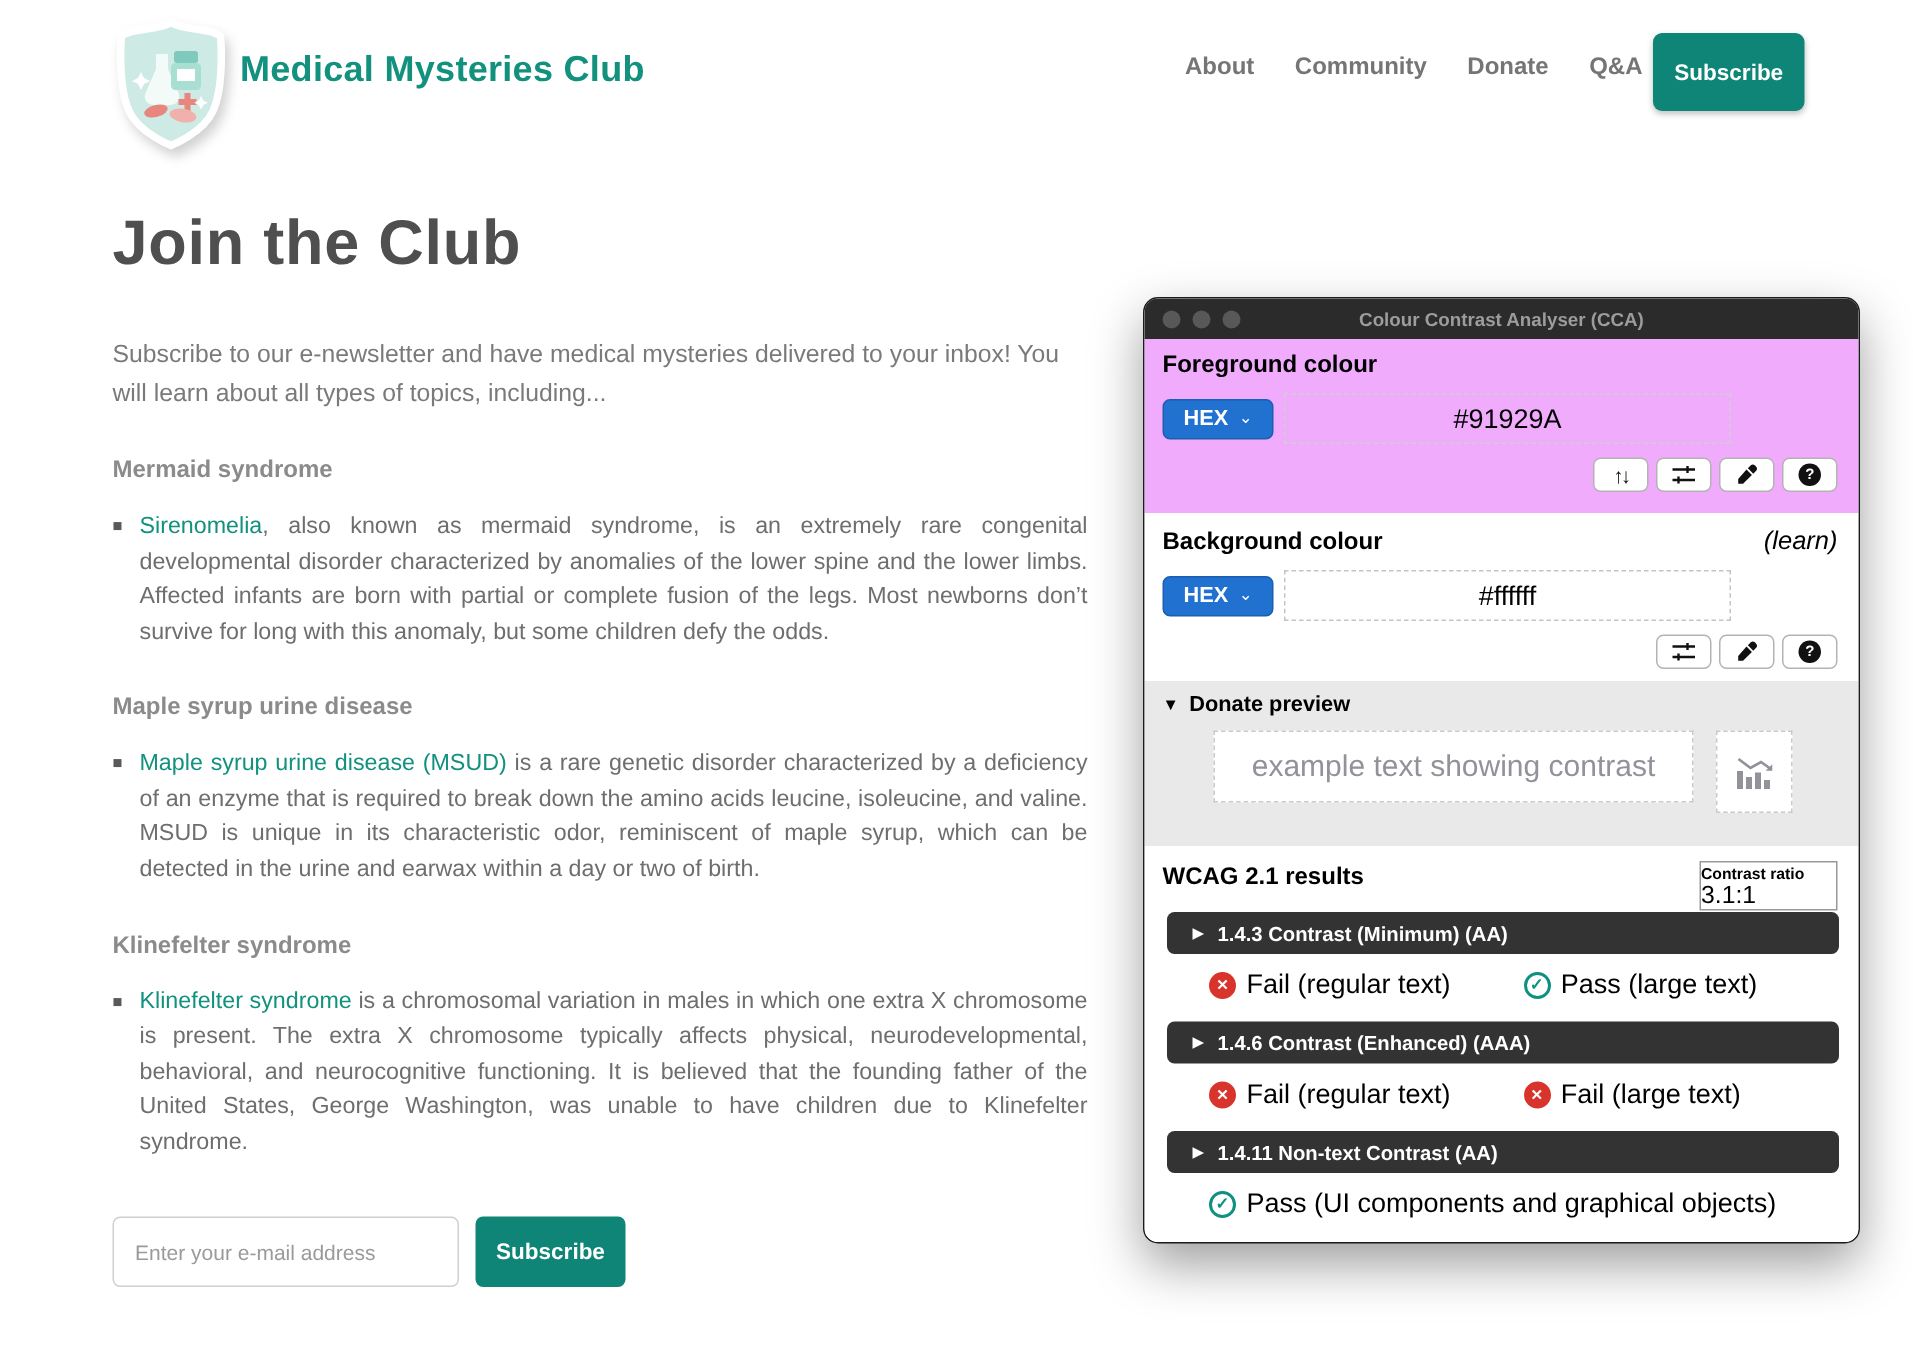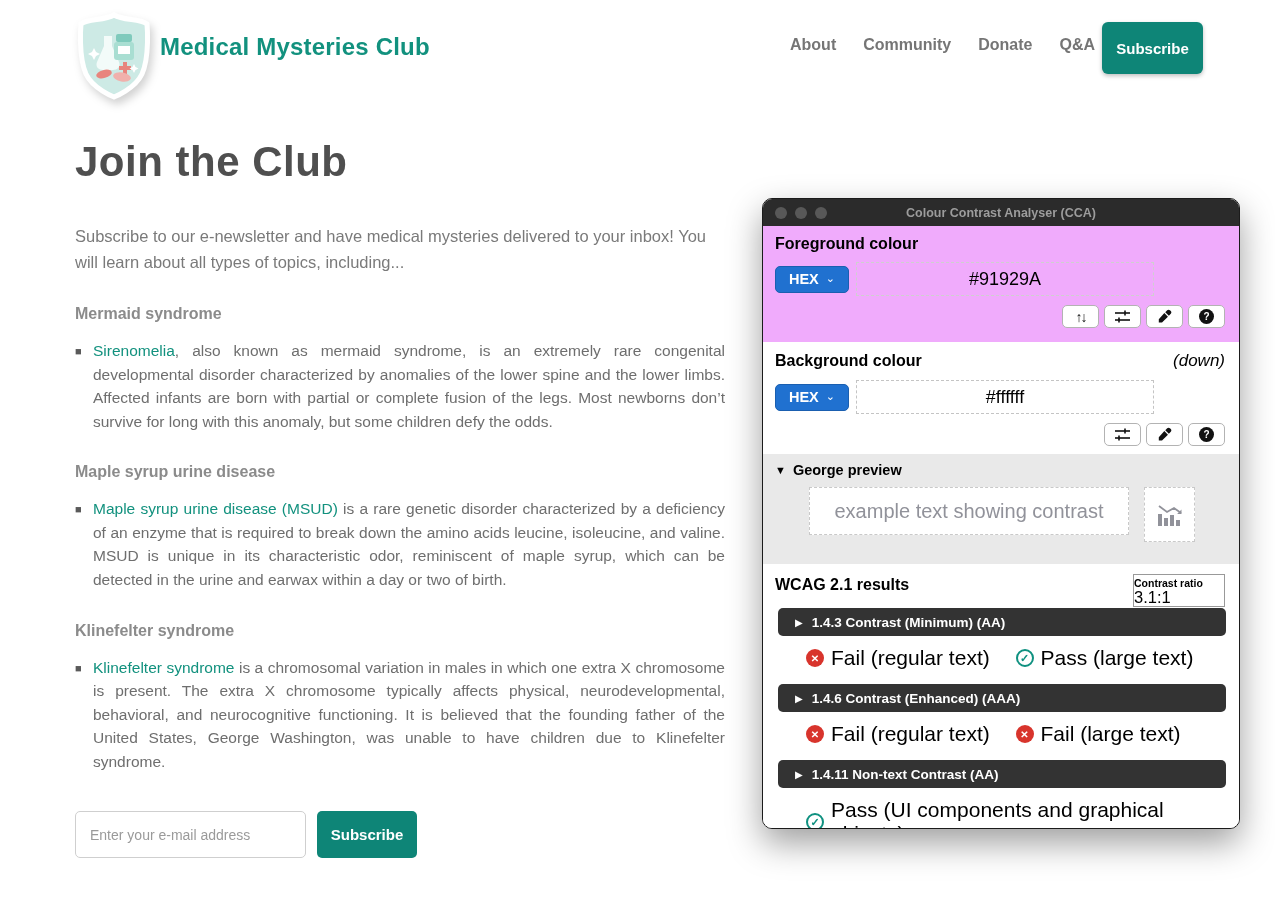--- a/index.html
+++ b/index.html
@@ -125,21 +125,21 @@
   .ratio-label { font-size:10.5px; font-weight:700; color:#000; display:block; }
   .ratio-value { font-size:16.5px; color:#000; display:block; margin-top:-1px; }
   .crit-bar {
     margin-top:14px; margin-left:3px; width:448px; height:28px; background:#333;
     border-radius:5px; color:#fff; display:flex; align-items:center; cursor:pointer;
   }
   .crit-bar .tri { font-size:10px; margin:0 9px 0 17px; }
   .crit-bar .crit-name { font-size:13.5px; font-weight:700; }
   .check-row { display:flex; margin:10px 0 2px 31px; }
   .check { display:flex; align-items:center; gap:7px; width:224px; }
-  .check-label { font-size:21px; color:#000; }
+  .check-label { font-size:18px; color:#000; }
   .ic-fail {
     width:18px; height:18px; border-radius:50%; background:#D8342C; color:#fff;
     font-size:10px; font-weight:700; display:flex; align-items:center; justify-content:center; flex:0 0 auto;
   }
   .ic-pass {
     width:18px; height:18px; border-radius:50%; border:2px solid #0F9180; color:#0F9180;
     font-size:11px; font-weight:700; display:flex; align-items:center; justify-content:center; flex:0 0 auto;
   }
 </style>
 </head>
@@ -239,21 +239,21 @@
       </button>
       <button class="iconbtn">
           <span class="help-dot">?</span>
         </button>
     </div>
   </div>
 
   <div class="cca-sec sec-bg">
     <div class="sec-label-row">
       <div class="sec-label">Background colour</div>
-      <div class="bg-note">(down)</div>
+      <div class="bg-note">(learn)</div>
     </div>
     <div class="color-row">
       <div class="hex-select">
         <span>HEX</span>
         <span class="chev">⌄</span>
       </div>
       <input class="hex-input" type="text" value="#ffffff" style="">
     </div>
     <div class="iconbtn-row">
       <button class="iconbtn">
@@ -273,21 +273,21 @@
       </button>
       <button class="iconbtn">
           <span class="help-dot">?</span>
         </button>
     </div>
   </div>
 
   <div class="sec-sample">
     <div class="sample-head">
       <span class="tri">▼</span>
-      <span>George preview</span>
+      <span>Donate preview</span>
     </div>
     <div class="sample-body">
       <div class="sample-box">example text showing contrast</div>
       <div class="chart-box">
         <svg width="30" height="30" viewBox="0 0 30 30">
             <g fill="#91929A">
               <rect x="3" y="14" width="4" height="12"></rect>
               <rect x="9" y="18" width="4" height="8"></rect>
               <rect x="15" y="15" width="4" height="11"></rect>
               <rect x="21" y="20" width="4" height="6"></rect>

